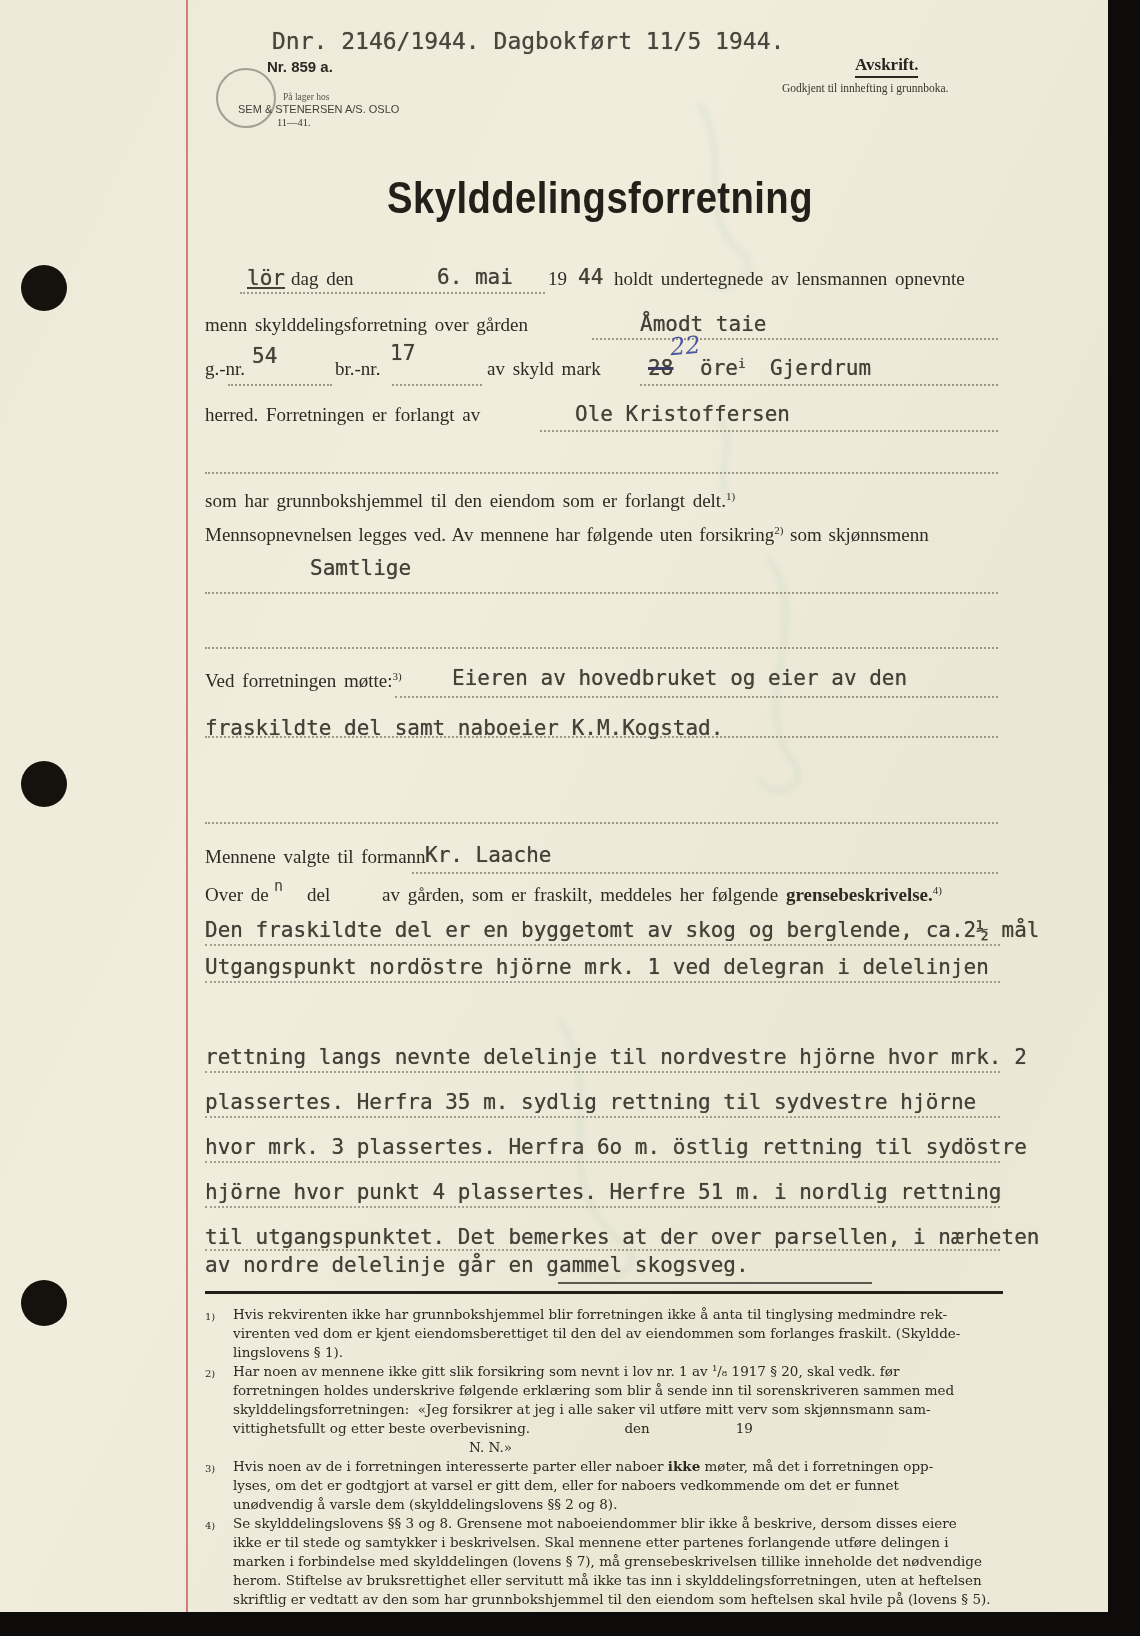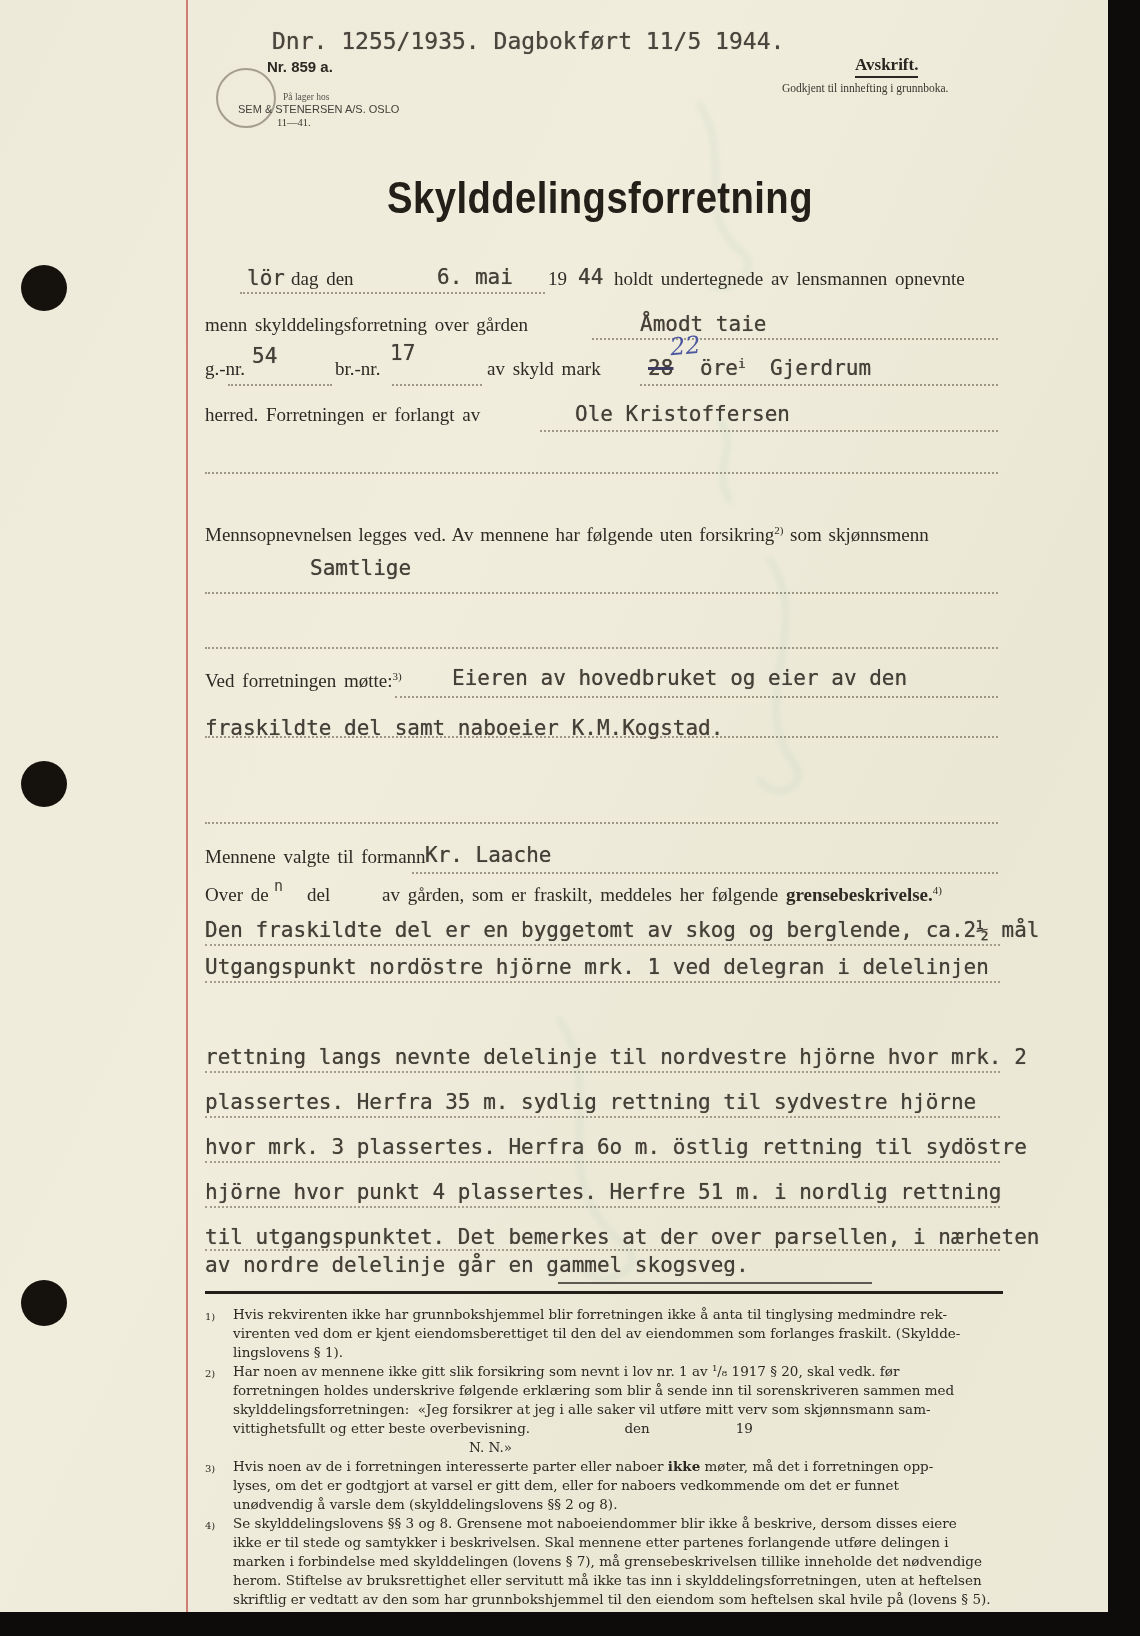--- a/index.html
+++ b/index.html
@@ -57,31 +57,31 @@
       <path d="M720,420 C740,450 710,470 730,500"></path>
     </g>
   </svg>
 
   <div class="redline"></div>
   <div class="hole" style="left:21px;top:265px;"></div>
   <div class="hole" style="left:21px;top:761px;"></div>
   <div class="hole" style="left:21px;top:1280px;"></div>
   <div class="stamp"></div>
 
-  <div class="abs typed-lg" style="left:272px;top:28px;">Dnr. 1255/1935. Dagbokført 11/5 1944.</div>
+  <div class="abs typed-lg" style="left:272px;top:28px;">Dnr. 2146/1944. Dagbokført 11/5 1944.</div>
   <div class="abs formno" style="left:267px;top:58px;">Nr. 859 a.</div>
   <div class="abs printed-sm" style="left:283px;top:92px;font-size:9.5px;color:#55504a;">På lager hos</div>
   <div class="abs printed-sm" style="left:238px;top:103px;font-size:11px;font-family:'Liberation Sans',sans-serif;color:#44403a;">SEM &amp; STENERSEN A/S. OSLO</div>
   <div class="abs printed-sm" style="left:277px;top:117px;font-size:10.5px;">11—41.</div>
   <div class="abs avskrift" style="left:855px;top:55px;">Avskrift.</div>
   <div class="abs printed-sm" style="left:782px;top:82px;font-size:11.5px;">Godkjent til innhefting i grunnboka.</div>
 
   <div class="abs title" style="left:600px;top:172px;">Skylddelingsforretning</div>
 
-  <div class="abs typed" style="left:247px;top:266px;">lör</div>
+  <div class="abs typed" style="left:247px;top:266px;text-decoration:underline;">lör</div>
   <div class="abs printed" style="left:291px;top:268px;">dag den</div>
   <div class="abs typed" style="left:437px;top:265px;">6. mai</div>
   <div class="abs printed" style="left:548px;top:268px;">19</div>
   <div class="abs typed" style="left:578px;top:265px;">44</div>
   <div class="abs printed" style="left:614px;top:268px;">holdt undertegnede av lensmannen opnevnte</div>
   <div class="abs dotted" style="left:240px;top:292px;width:305px;"></div>
 
   <div class="abs printed" style="left:205px;top:314px;">menn skylddelingsforretning over gården</div>
   <div class="abs typed" style="left:640px;top:312px;">Åmodt taie</div>
   <div class="abs dotted" style="left:592px;top:338px;width:406px;"></div>
@@ -98,20 +98,21 @@
   <div class="abs typed" style="left:700px;top:356px;"><span>öre</span><span class="sup" style="font-size:13px;">i</span></div>
   <div class="abs typed" style="left:770px;top:356px;">Gjerdrum</div>
   <div class="abs dotted" style="left:640px;top:384px;width:358px;"></div>
 
   <div class="abs printed" style="left:205px;top:404px;">herred.  Forretningen er forlangt av</div>
   <div class="abs typed" style="left:575px;top:402px;">Ole Kristoffersen</div>
   <div class="abs dotted" style="left:540px;top:430px;width:458px;"></div>
 
   <div class="abs dotted" style="left:205px;top:472px;width:793px;"></div>
 
+  <div class="abs printed" style="left:205px;top:490px;"><span>som har grunnbokshjemmel til den eiendom som er forlangt delt.</span><span class="sup">1)</span></div>
 
   <div class="abs printed" style="left:205px;top:524px;word-spacing:2px;"><span>Mennsopnevnelsen legges ved.  Av mennene har følgende uten forsikring</span><span class="sup">2)</span><span> som skjønnsmenn</span></div>
 
   <div class="abs typed" style="left:310px;top:556px;">Samtlige</div>
   <div class="abs dotted" style="left:205px;top:592px;width:793px;"></div>
   <div class="abs dotted" style="left:205px;top:647px;width:793px;"></div>
 
   <div class="abs printed" style="left:205px;top:670px;"><span>Ved forretningen møtte:</span><span class="sup">3)</span></div>
   <div class="abs typed" style="left:452px;top:666px;text-align:center;">Eieren av hovedbruket og eier av den</div>
   <div class="abs dotted" style="left:395px;top:696px;width:603px;"></div>

